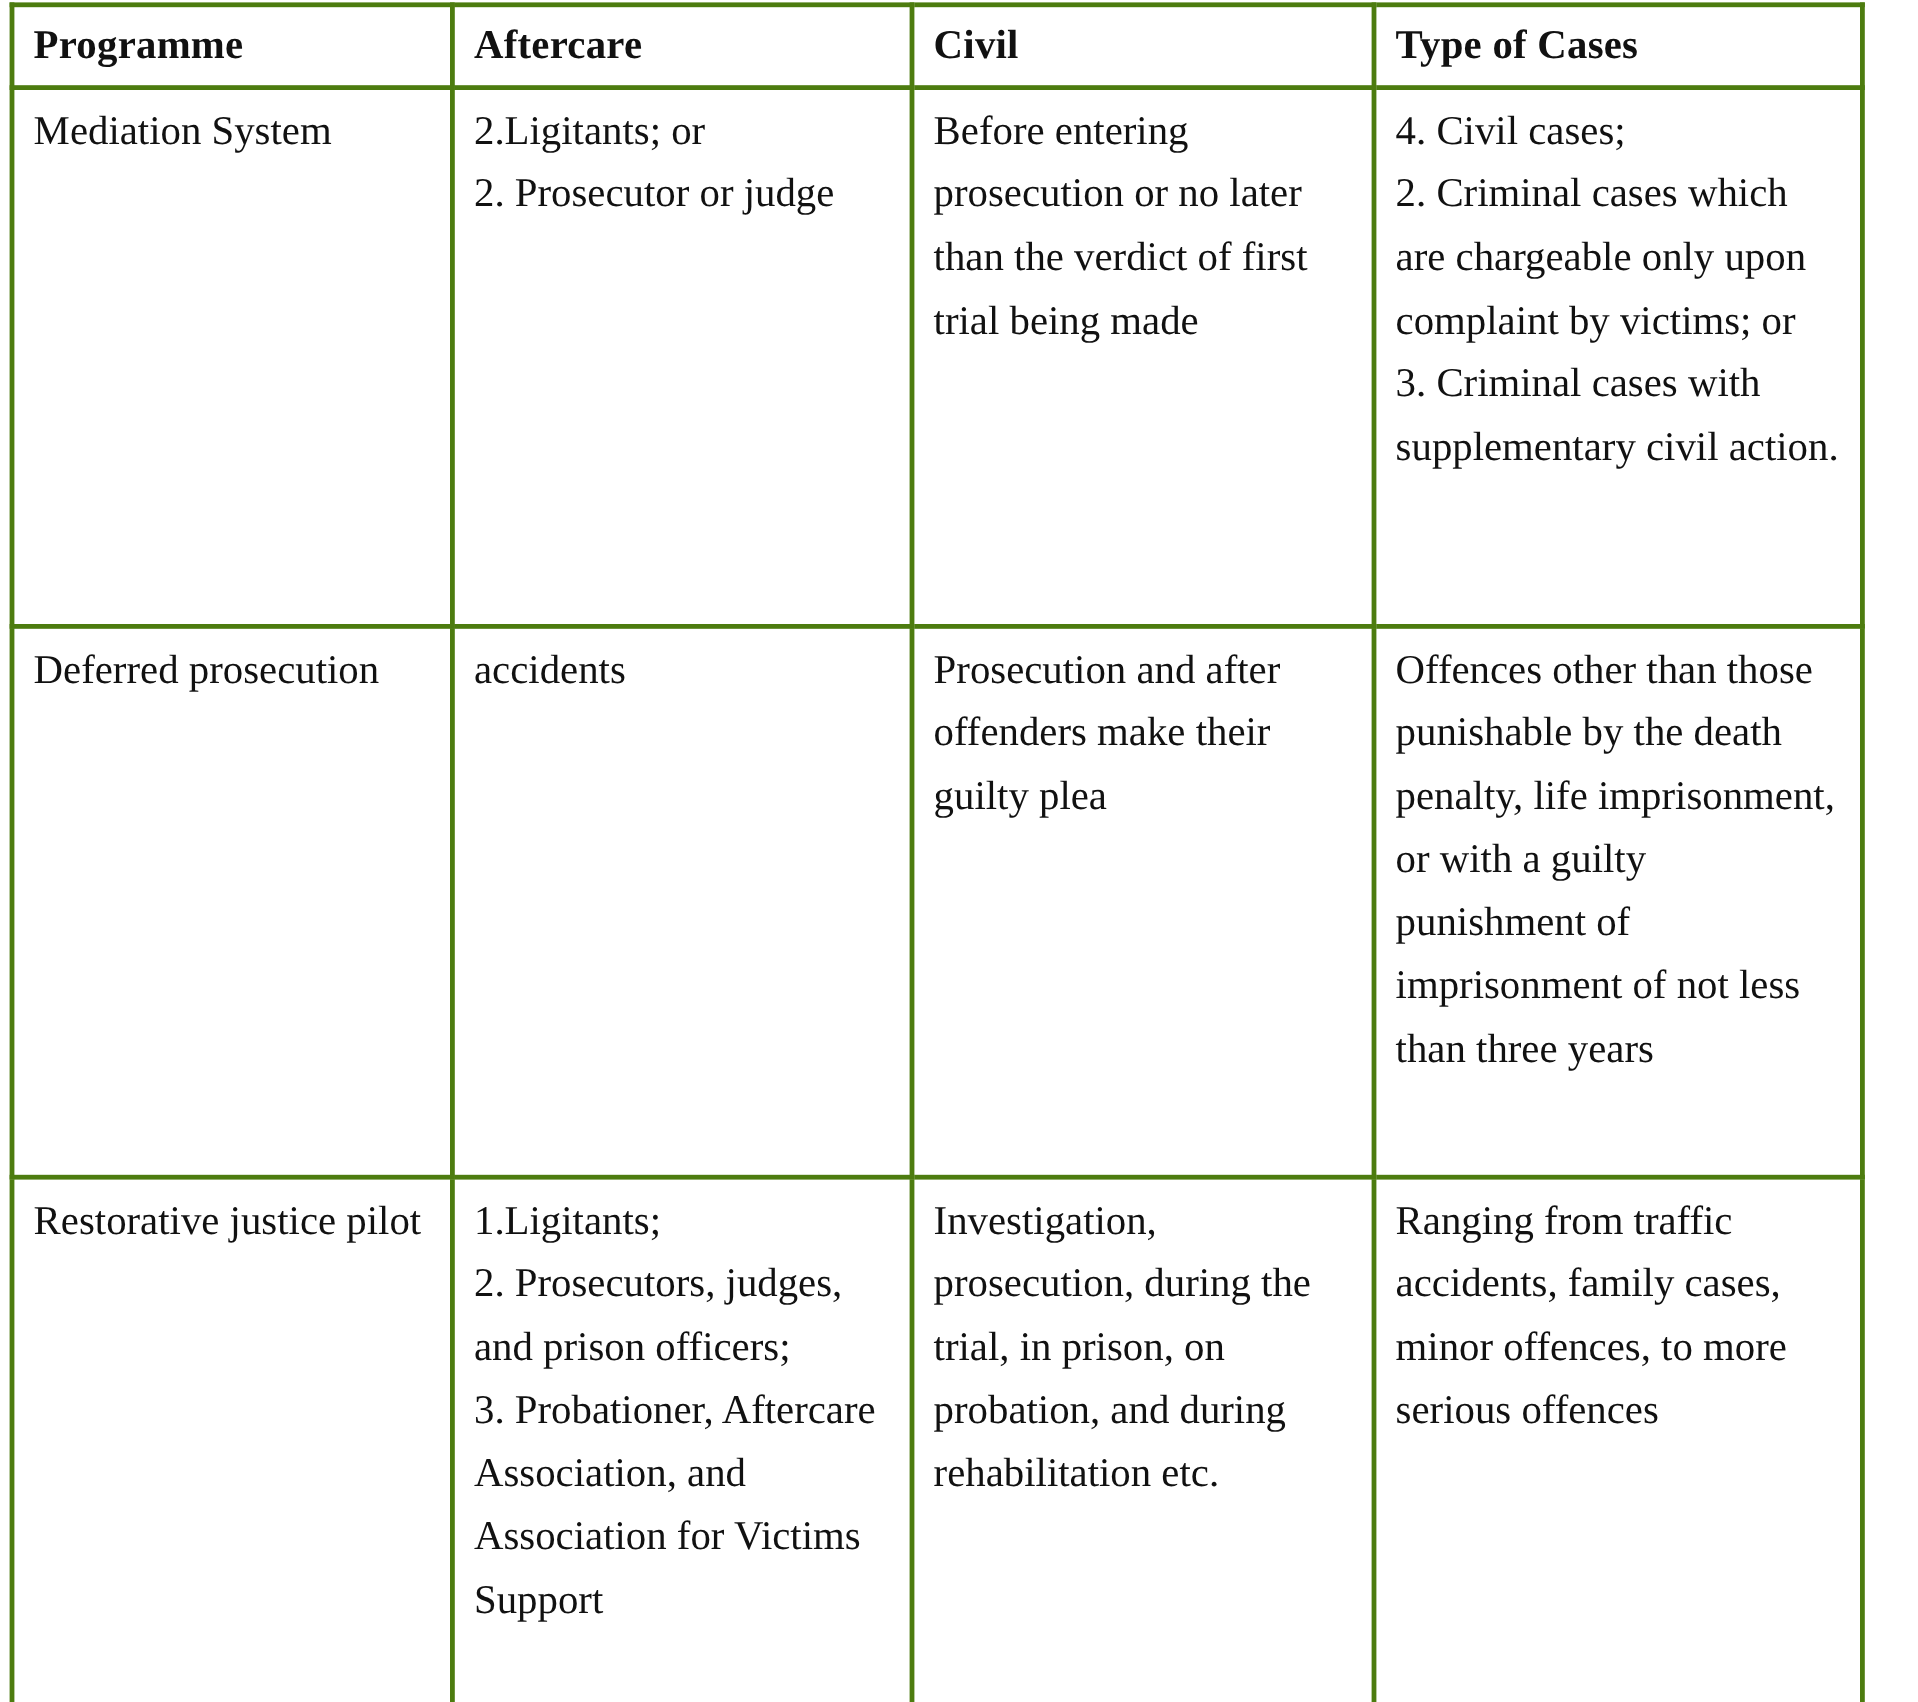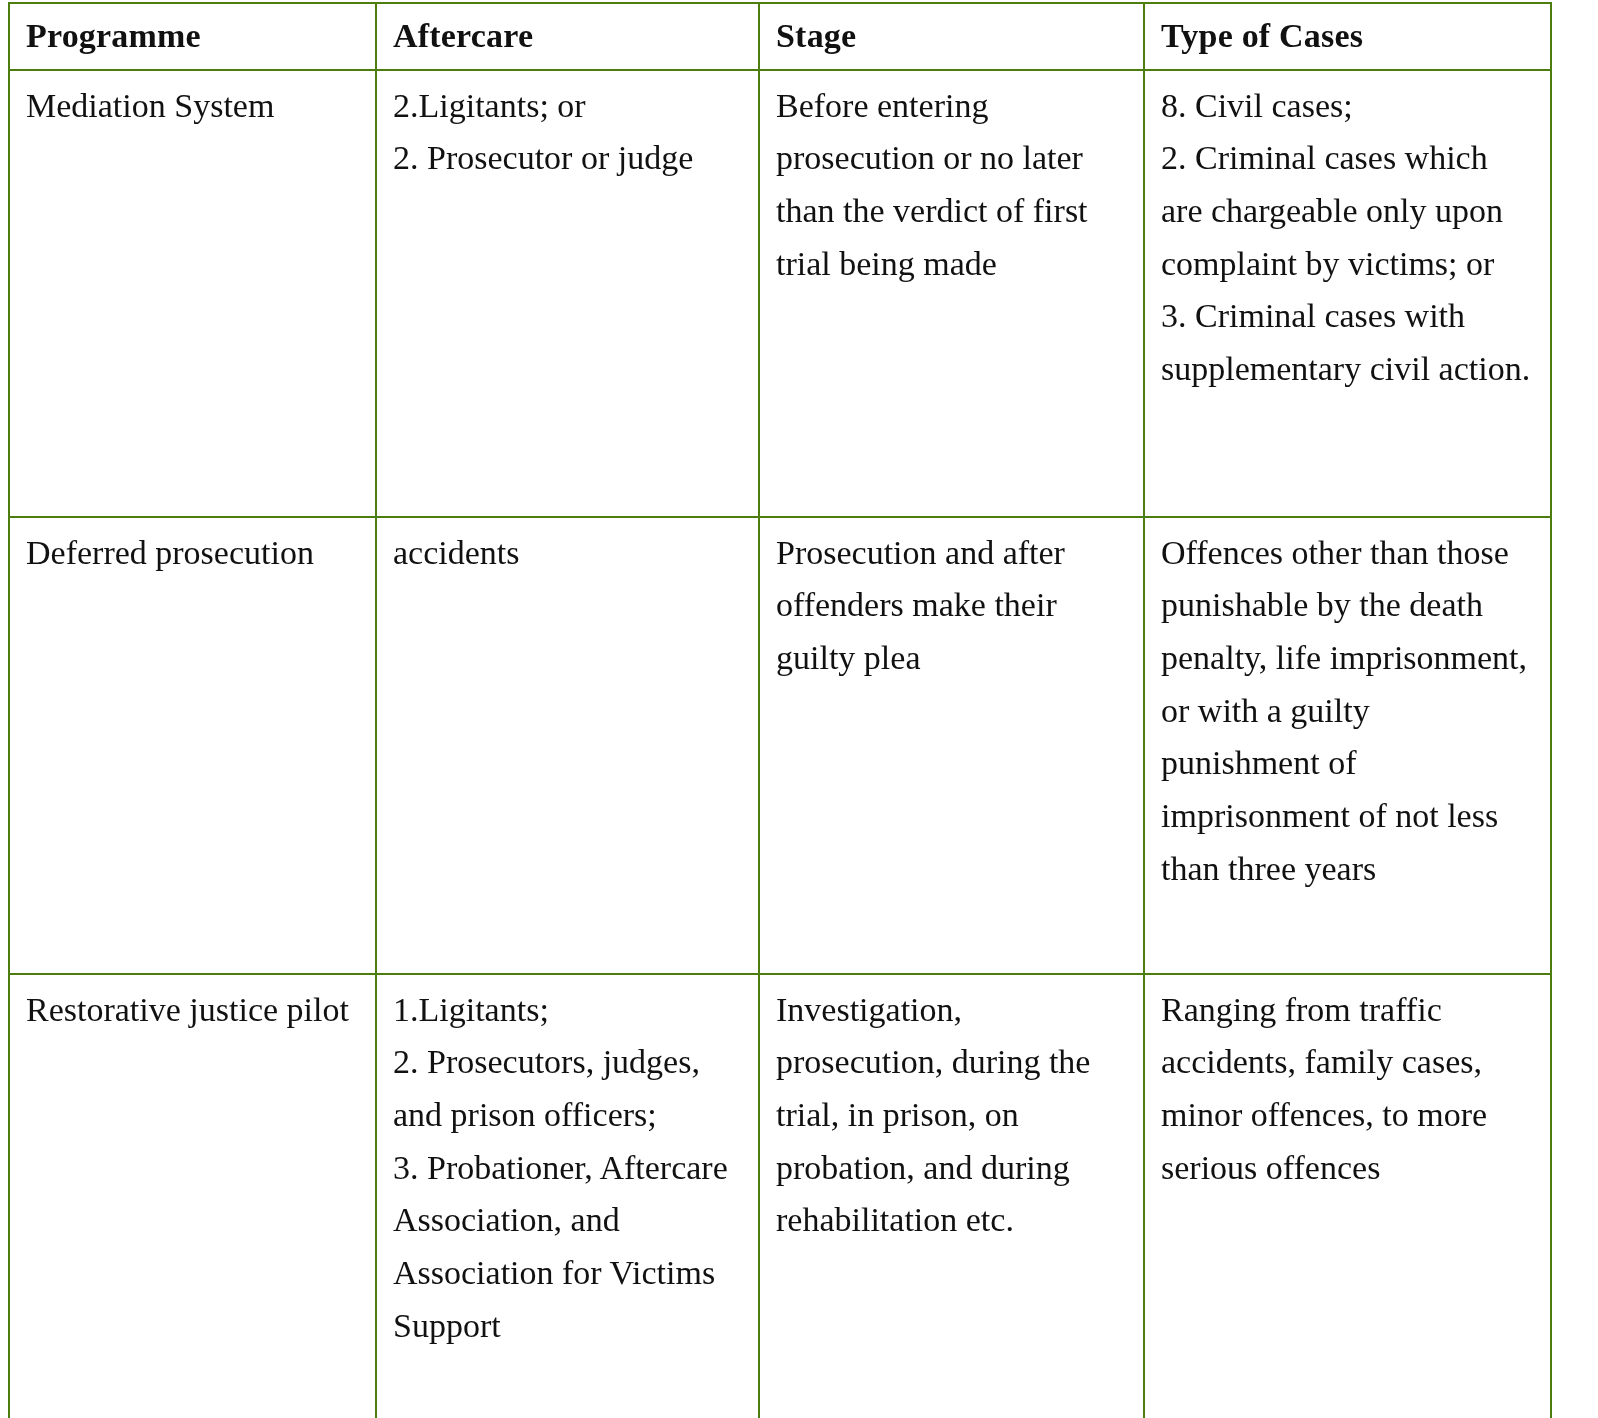--- a/index.html
+++ b/index.html
@@ -28,21 +28,21 @@
     table-layout: fixed;
   }
 
   table.doc-table col.c-programme { width: 367px; }
   table.doc-table col.c-applicants { width: 383px; }
   table.doc-table col.c-stage      { width: 385px; }
   table.doc-table col.c-type       { width: 407px; }
 
   table.doc-table th,
   table.doc-table td {
-    border: 2px solid #4d7c0f;
+    border: 4px solid #4d7c0f;
     vertical-align: top;
     text-align: left;
     padding: 9px 16px 16px 16px;
     font-size: 34px;
     line-height: 1.55;
     font-weight: normal;
     word-wrap: break-word;
     -webkit-font-smoothing: antialiased;
   }
 
@@ -71,31 +71,31 @@
     <colgroup>
       <col class="c-programme">
       <col class="c-applicants">
       <col class="c-stage">
       <col class="c-type">
     </colgroup>
     <thead data-name="table-header">
       <tr data-name="table-header-row">
         <th data-name="column-header-programme">Programme</th>
         <th data-name="column-header-applicants">Aftercare</th>
-        <th data-name="column-header-stage">Stage</th>
+        <th data-name="column-header-stage">Civil</th>
         <th data-name="column-header-type-of-cases">Type of Cases</th>
       </tr>
     </thead>
     <tbody data-name="table-body">
       <tr data-name="table-row">
         <td class="cell-lines" data-name="cell-programme">Mediation System</td>
         <td class="cell-lines" data-name="cell-applicants">2.Ligitants; or
 2. Prosecutor or judge</td>
         <td class="cell-lines" data-name="cell-stage">Before entering prosecution or no later than the verdict of first trial being made</td>
-        <td class="cell-lines" data-name="cell-type-of-cases">8. Civil cases;
+        <td class="cell-lines" data-name="cell-type-of-cases">4. Civil cases;
 2. Criminal cases which are chargeable only upon complaint by victims; or
 3. Criminal cases with supplementary civil action.</td>
       </tr>
       <tr data-name="table-row">
         <td class="cell-lines" data-name="cell-programme">Deferred prosecution</td>
         <td class="cell-lines" data-name="cell-applicants">accidents</td>
         <td class="cell-lines" data-name="cell-stage">Prosecution and after offenders make their guilty plea</td>
         <td class="cell-lines" data-name="cell-type-of-cases">Offences other than those punishable by the death penalty, life imprisonment, or with a guilty punishment of imprisonment of not less than three years</td>
       </tr>
       <tr data-name="table-row">

